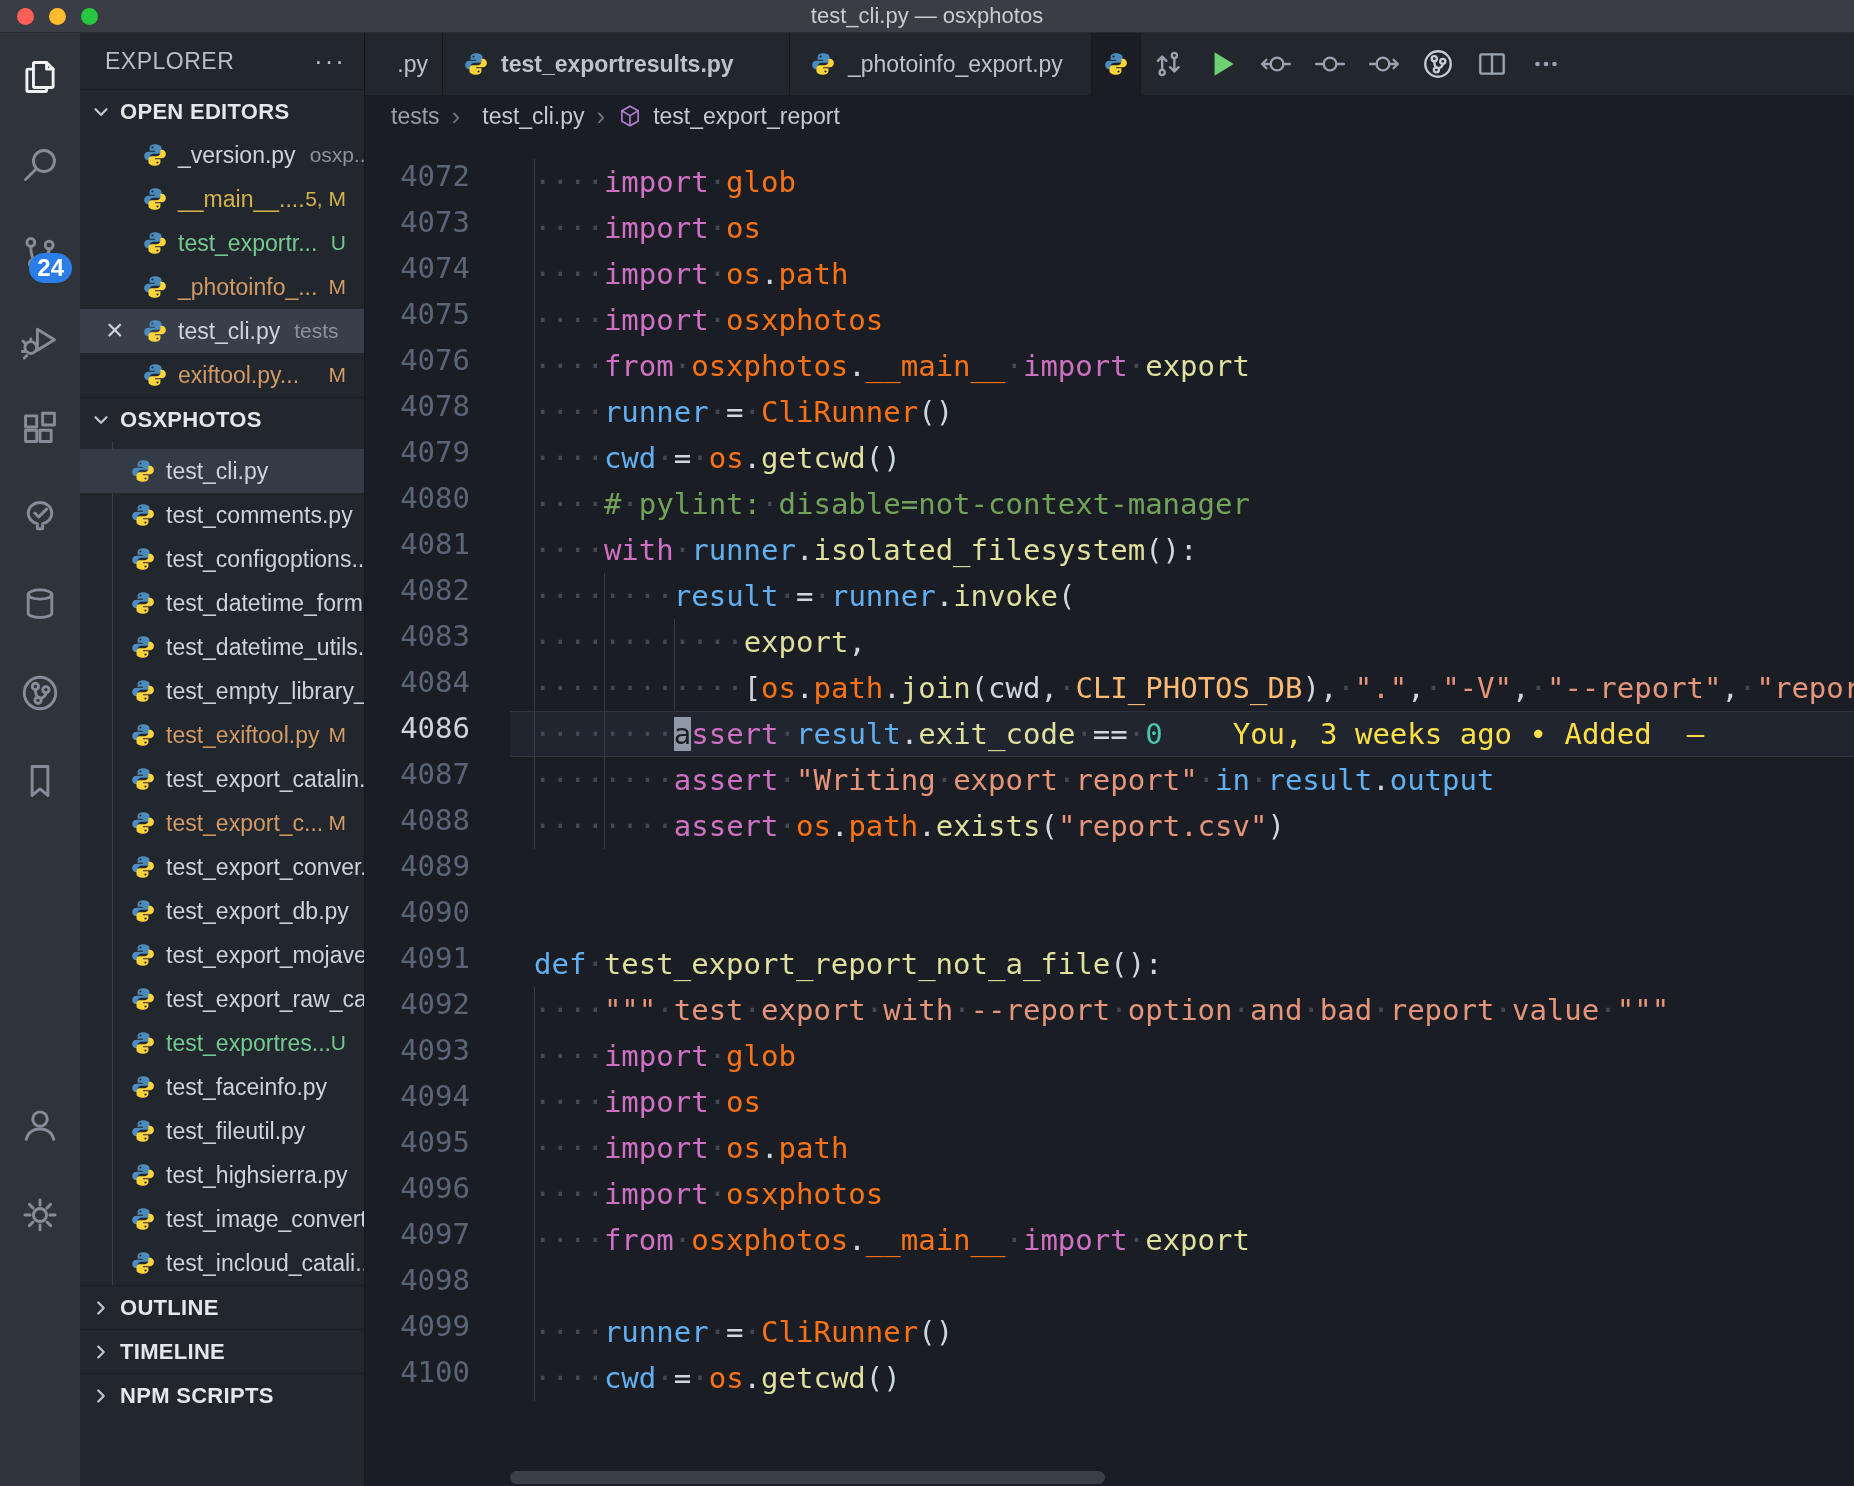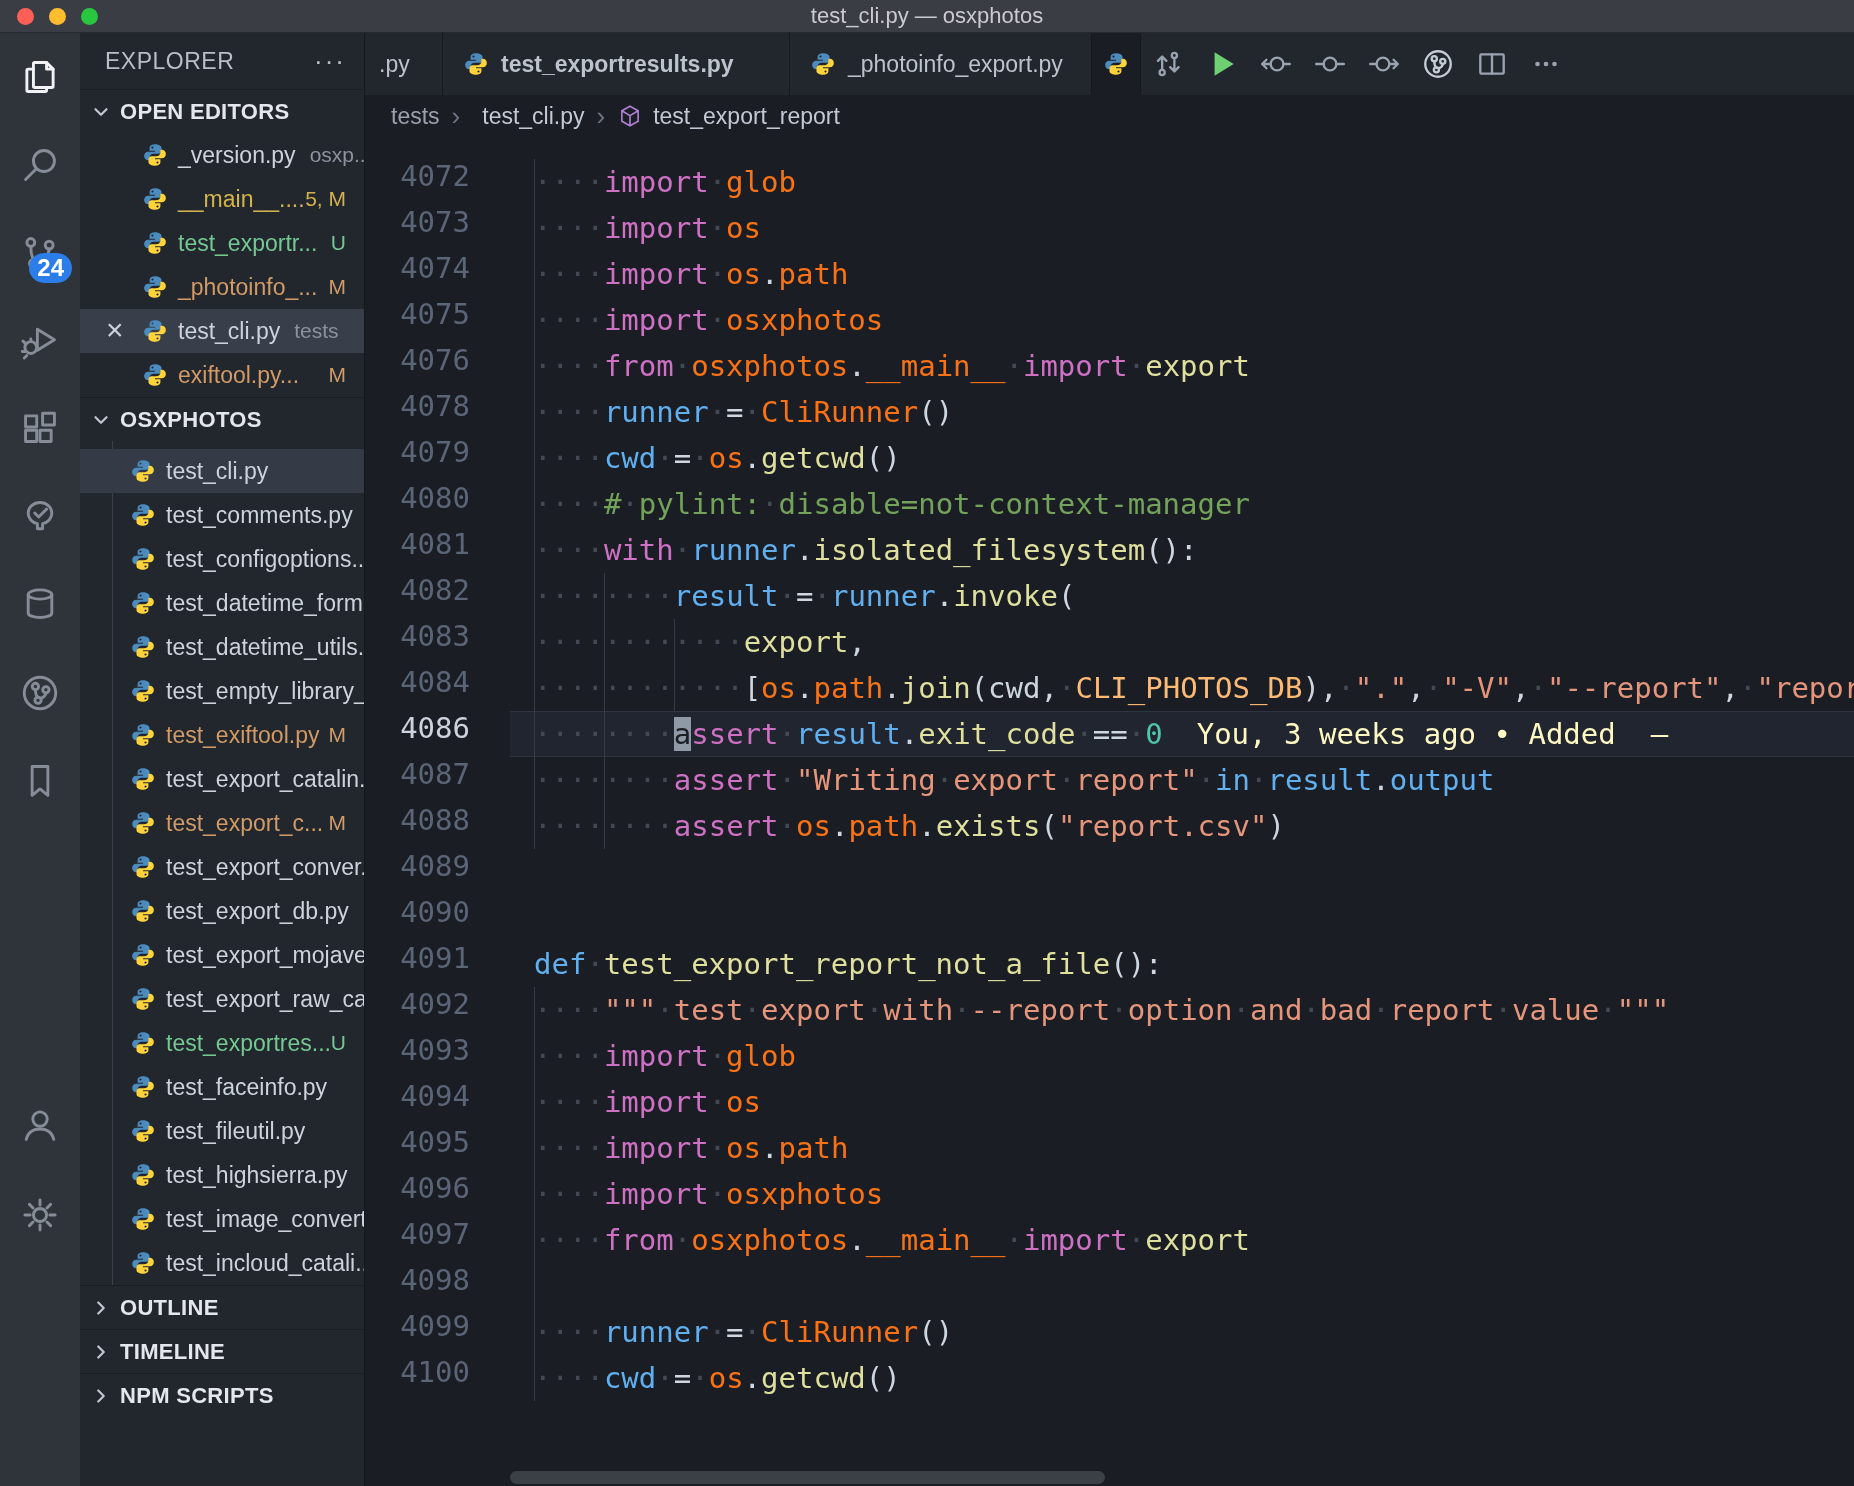--- a/index.html
+++ b/index.html
@@ -55,21 +55,21 @@
   .c-gold { color:#d2b34c; } .c-green { color:#73c991; } .c-orange { color:#d19a66; }
 
   
   .editor { position:absolute; left:365px; top:33px; right:0; bottom:0; background:#1a1d23; overflow:hidden; }
 
   .tabbar { height:62px; background:#22262d; display:flex; align-items:stretch; }
   .tab { display:flex; align-items:center; gap:12px; padding:0 20px; font-size:23px;
     color:#bdc3cc; background:#22262d; border-right:1px solid #16181d; cursor:pointer;
     white-space:nowrap; overflow:hidden; }
   .tab .pyicon { width:26px; height:26px; flex:none; }
-  .tab.partial { width:78px; padding:0 14px; justify-content:flex-start; }
+  .tab.partial { width:78px; padding:0 14px; justify-content:flex-end; }
   .tab.pinned { width:49px; justify-content:center; background:#1a1d23; padding:0; }
   .actions { display:flex; align-items:center; }
   .action { width:54px; height:62px; display:flex; align-items:center; justify-content:center;
     color:#9aa3b0; cursor:pointer; }
   .action svg { width:34px; height:34px; }
   .action.green { color:#6fcf73; }
   .action.bright { color:#c5ccd6; }
 
   .breadcrumbs { height:42px; display:flex; align-items:center; gap:10px; padding-left:26px;
     font-size:23px; color:#9aa1ad; background:#1a1d23; white-space:nowrap; }
@@ -86,21 +86,21 @@
   .line.cur-line .ln { color:#cdd3de; }
   .line.cur-line .lc { background:#21252f;
     box-shadow: inset 0 1px 0 #2e3440, inset 0 -1px 0 #2e3440; }
   .guide { position:absolute; top:0; bottom:0; width:1px; background:#343b47; }
 
   .tok-kw{ color:#ce71c4; } .tok-kw2{ color:#61afef; } .tok-mod{ color:#f97316; }
   .tok-fn{ color:#dfdf9e; } .tok-var{ color:#61afef; } .tok-const{ color:#fdba74; }
   .tok-str{ color:#e5957b; } .tok-com{ color:#73a35b; } .tok-pun{ color:#ced6e0; }
   .tok-num{ color:#4fc6ac; } .tok-fg{ color:#ced6e0; }
   .tok-cur{ background:#9099a6; color:#1a1d23; }
-  .tok-blame{ color:#fef9c3; margin-left:34px;text-align:right; }
+  .tok-blame{ color:#fde047; margin-left:70px;text-align:right; }
   .ws { color:#424955; font-style:normal; }
 
   .hscroll { position:absolute; left:145px; bottom:2px; width:595px; height:13px;
     background:#585c64; opacity:.55; border-radius:7px; }
 </style>
 </head>
 <body>
 
 <div class="titlebar">
   <div class="traffic">

